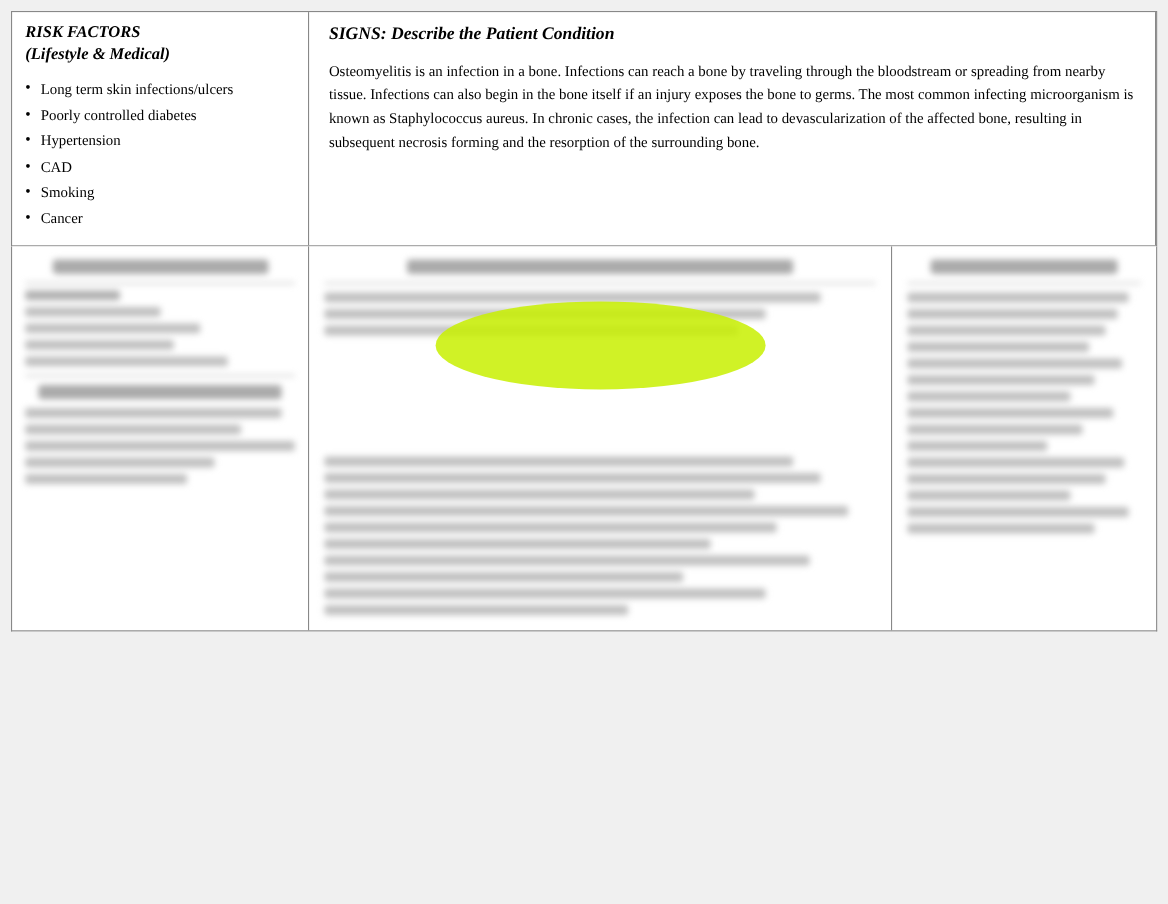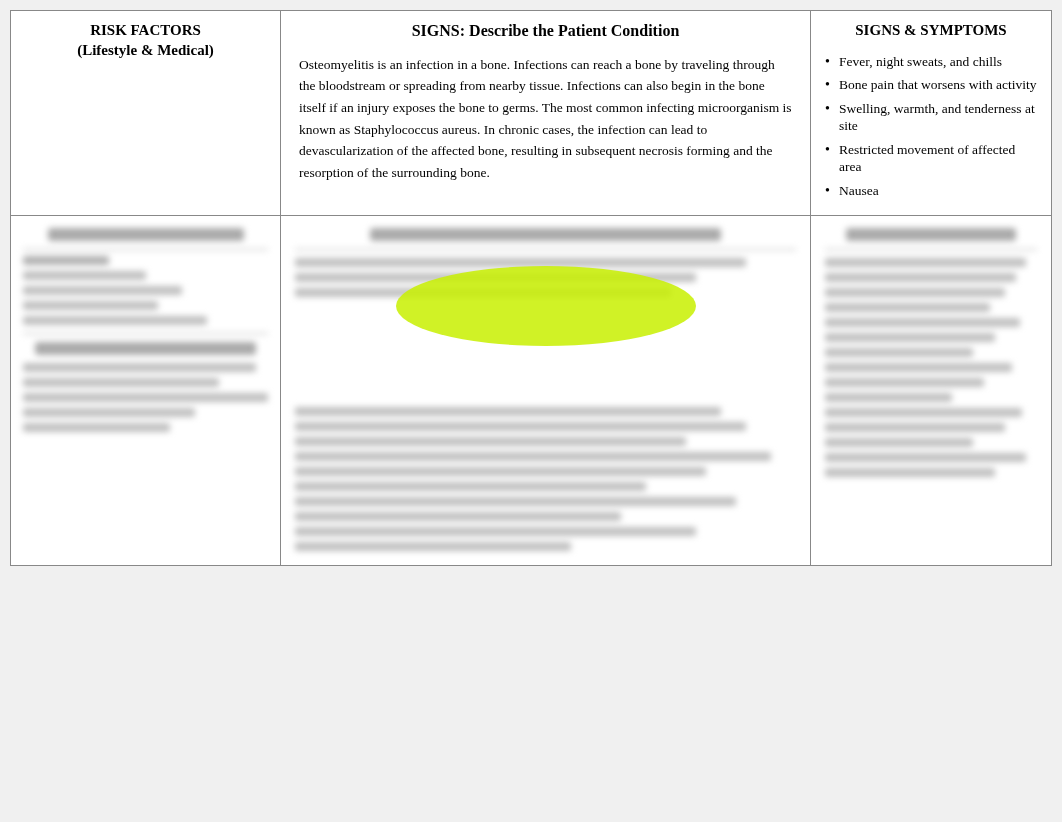--- a/index.html
+++ b/index.html
@@ -42,23 +42,23 @@
 
     .col-right {
       width: 240px;
       min-width: 240px;
       padding: 10px 14px;
     }
 
     .col-header {
       font-weight: bold;
       font-size: 15px;
-      text-align: center;
       margin-bottom: 12px;
       line-height: 1.3;
+      font-style: italic;
     }
 
     .col-left .col-header {
       font-size: 15px;
     }
 
     .col-middle .col-header {
       font-size: 16px;
     }
 
@@ -164,37 +164,35 @@
 
 <div class="main-container">
 
   <div class="top-row">
 
     <div class="col-left">
       <div class="col-header">
         <span>RISK FACTORS</span><br>
         <span>(Lifestyle &amp; Medical)</span>
       </div>
+      <ul class="bullet-list">
+        <li>Long term skin infections/ulcers</li>
+        <li>Poorly controlled diabetes</li>
+        <li>Hypertension</li>
+        <li>CAD</li>
+        <li>Smoking</li>
+        <li>Cancer</li>
+      </ul>
     </div>
 
     <div class="col-middle">
       <div class="col-header">SIGNS:  Describe the Patient Condition</div>
       <p class="patho-text">Osteomyelitis is an infection in a bone. Infections can reach a bone by traveling through the bloodstream or spreading from nearby tissue. Infections can also begin in the bone itself if an injury exposes the bone to germs. The most common infecting microorganism is known as Staphylococcus aureus. In chronic cases, the infection can lead to devascularization of the affected bone, resulting in subsequent necrosis forming and the resorption of the surrounding bone.</p>
     </div>
 
-    <div class="col-right">
-      <div class="col-header">SIGNS &amp; SYMPTOMS</div>
-      <ul class="bullet-list">
-        <li>Fever, night sweats, and chills</li>
-        <li>Bone pain that worsens with activity</li>
-        <li>Swelling, warmth, and tenderness at site</li>
-        <li>Restricted movement of affected area</li>
-        <li>Nausea</li>
-      </ul>
-    </div>
 
   </div>
 
   <div class="bottom-row">
 
     <div class="bottom-left">
       <div class="blurred-block">
         <div class="bottom-left-sub-header" style="margin-top:4px;"></div>
         <div style="border-top: 1.5px solid #aaa; margin-bottom: 6px;"></div>
         <span class="blurred-text-line" style="width:35%; background:#b0b0b0;"></span>

